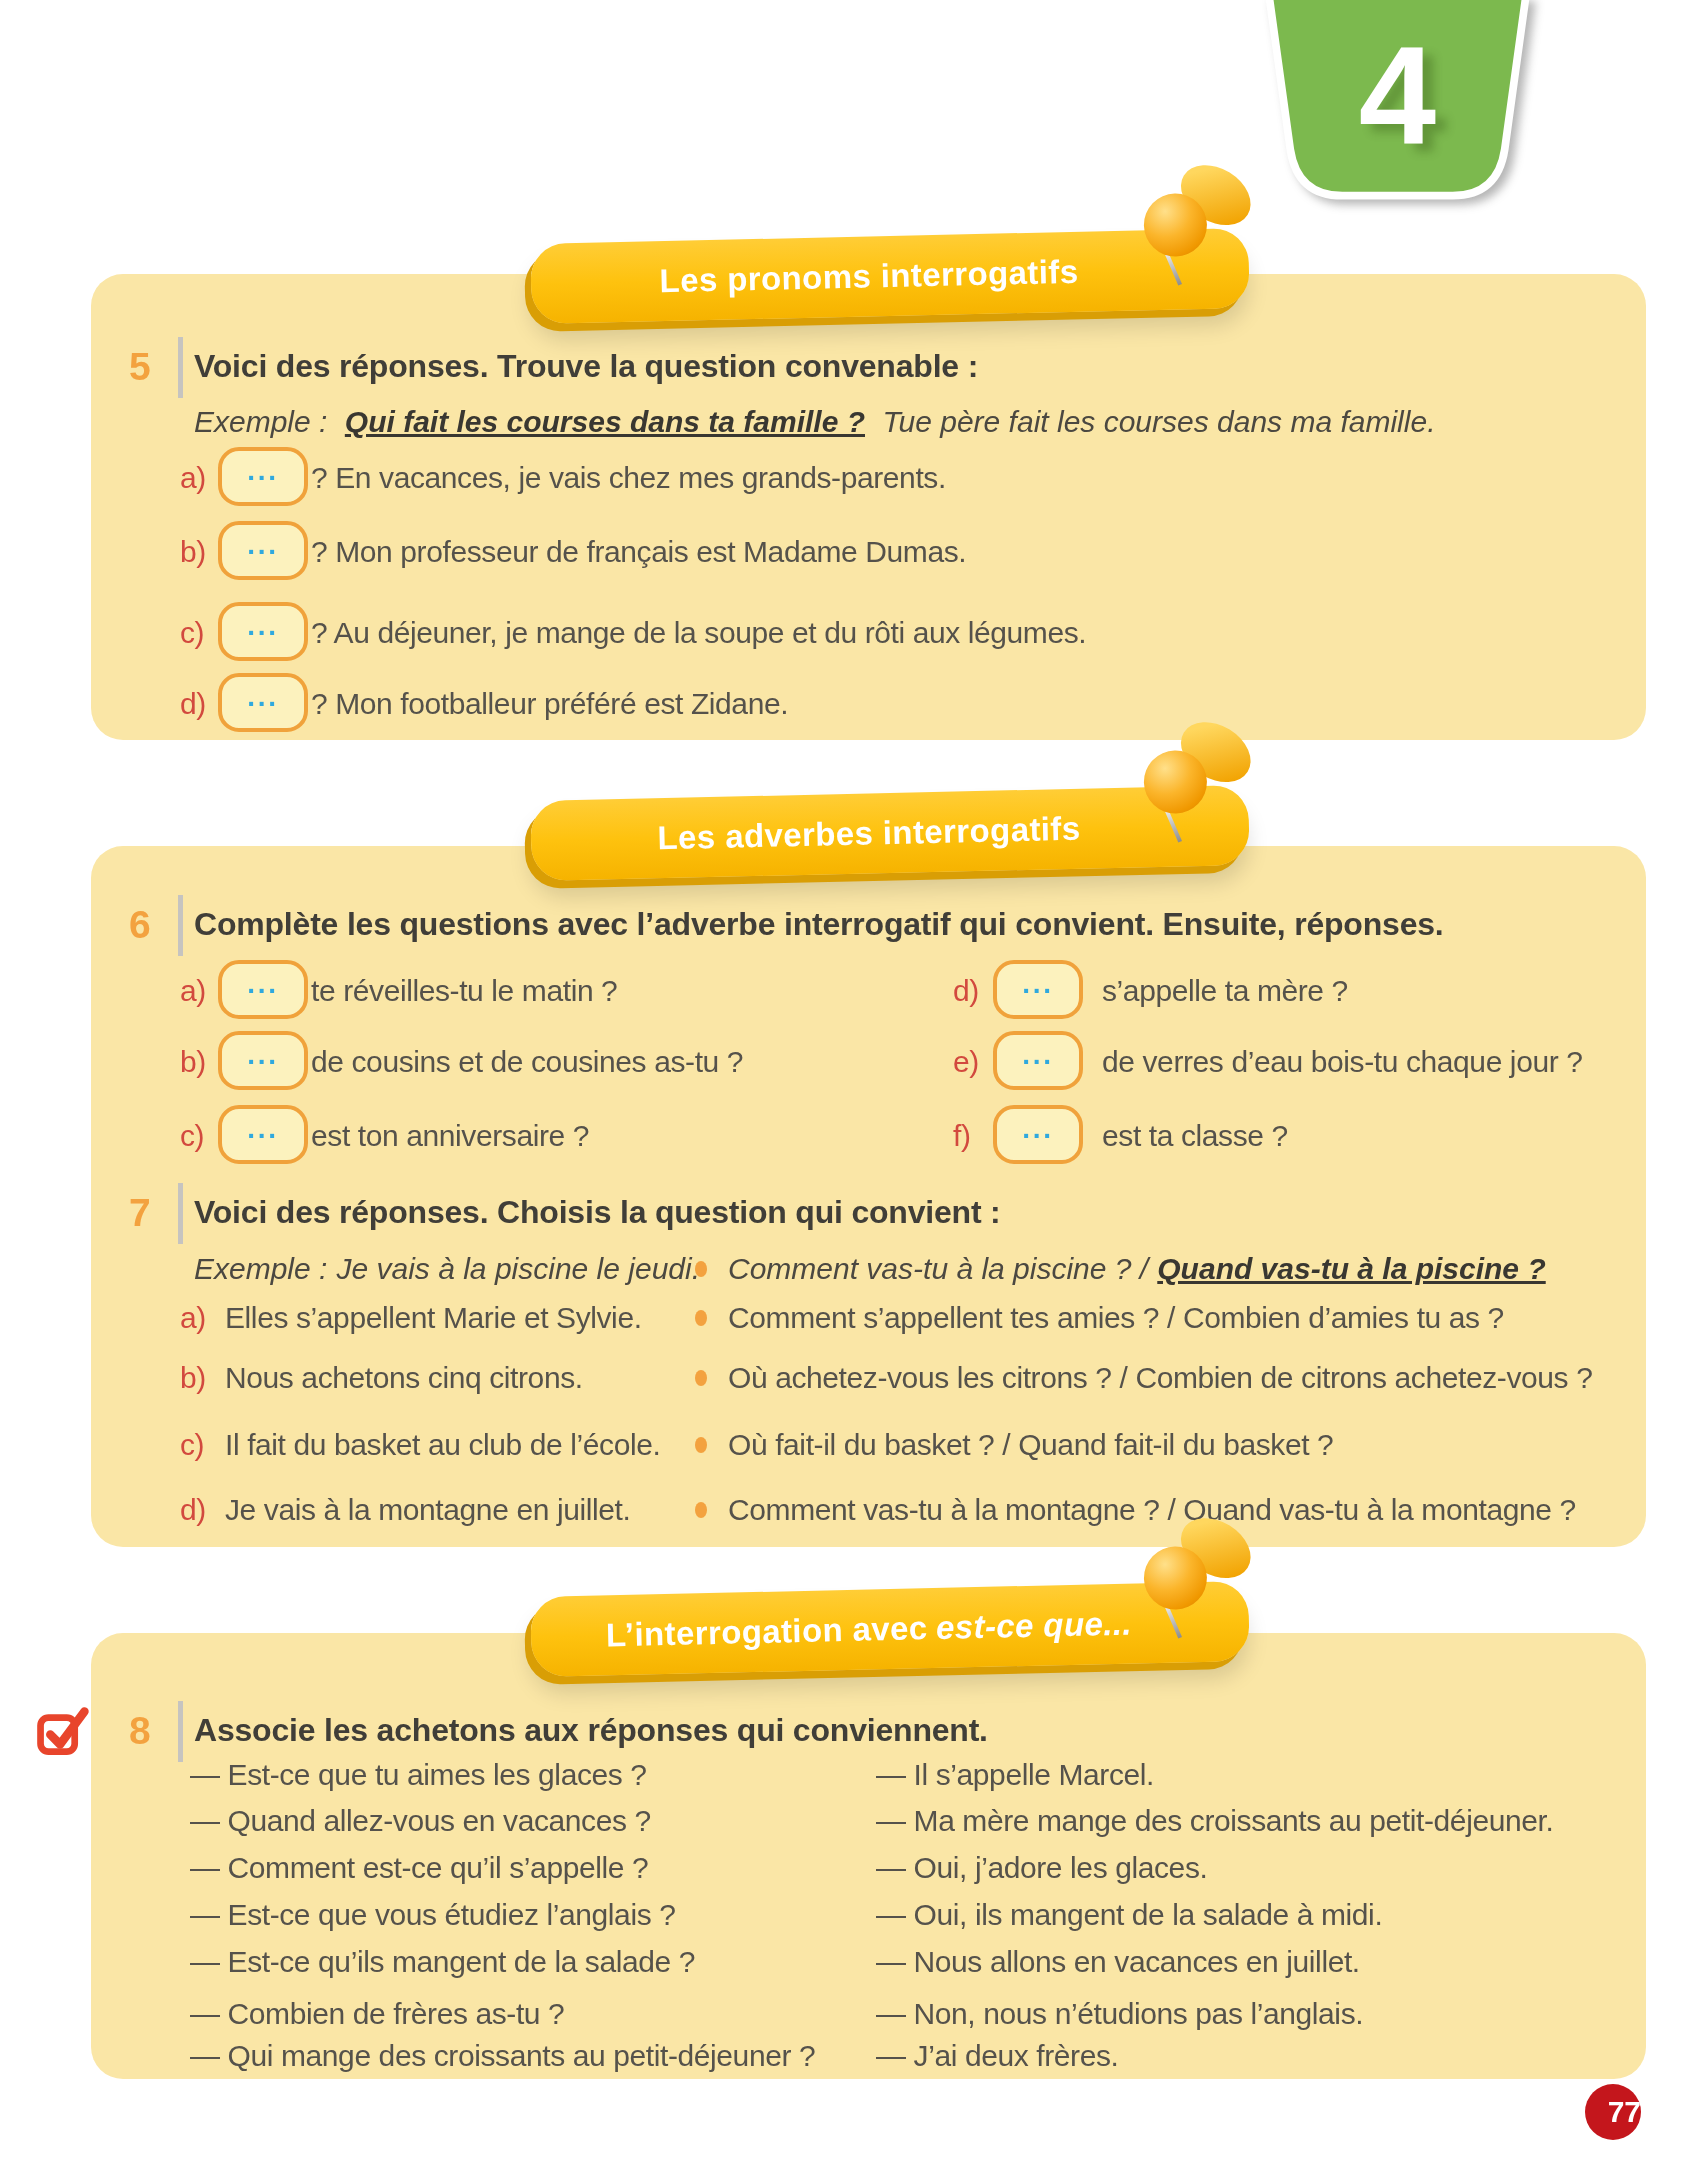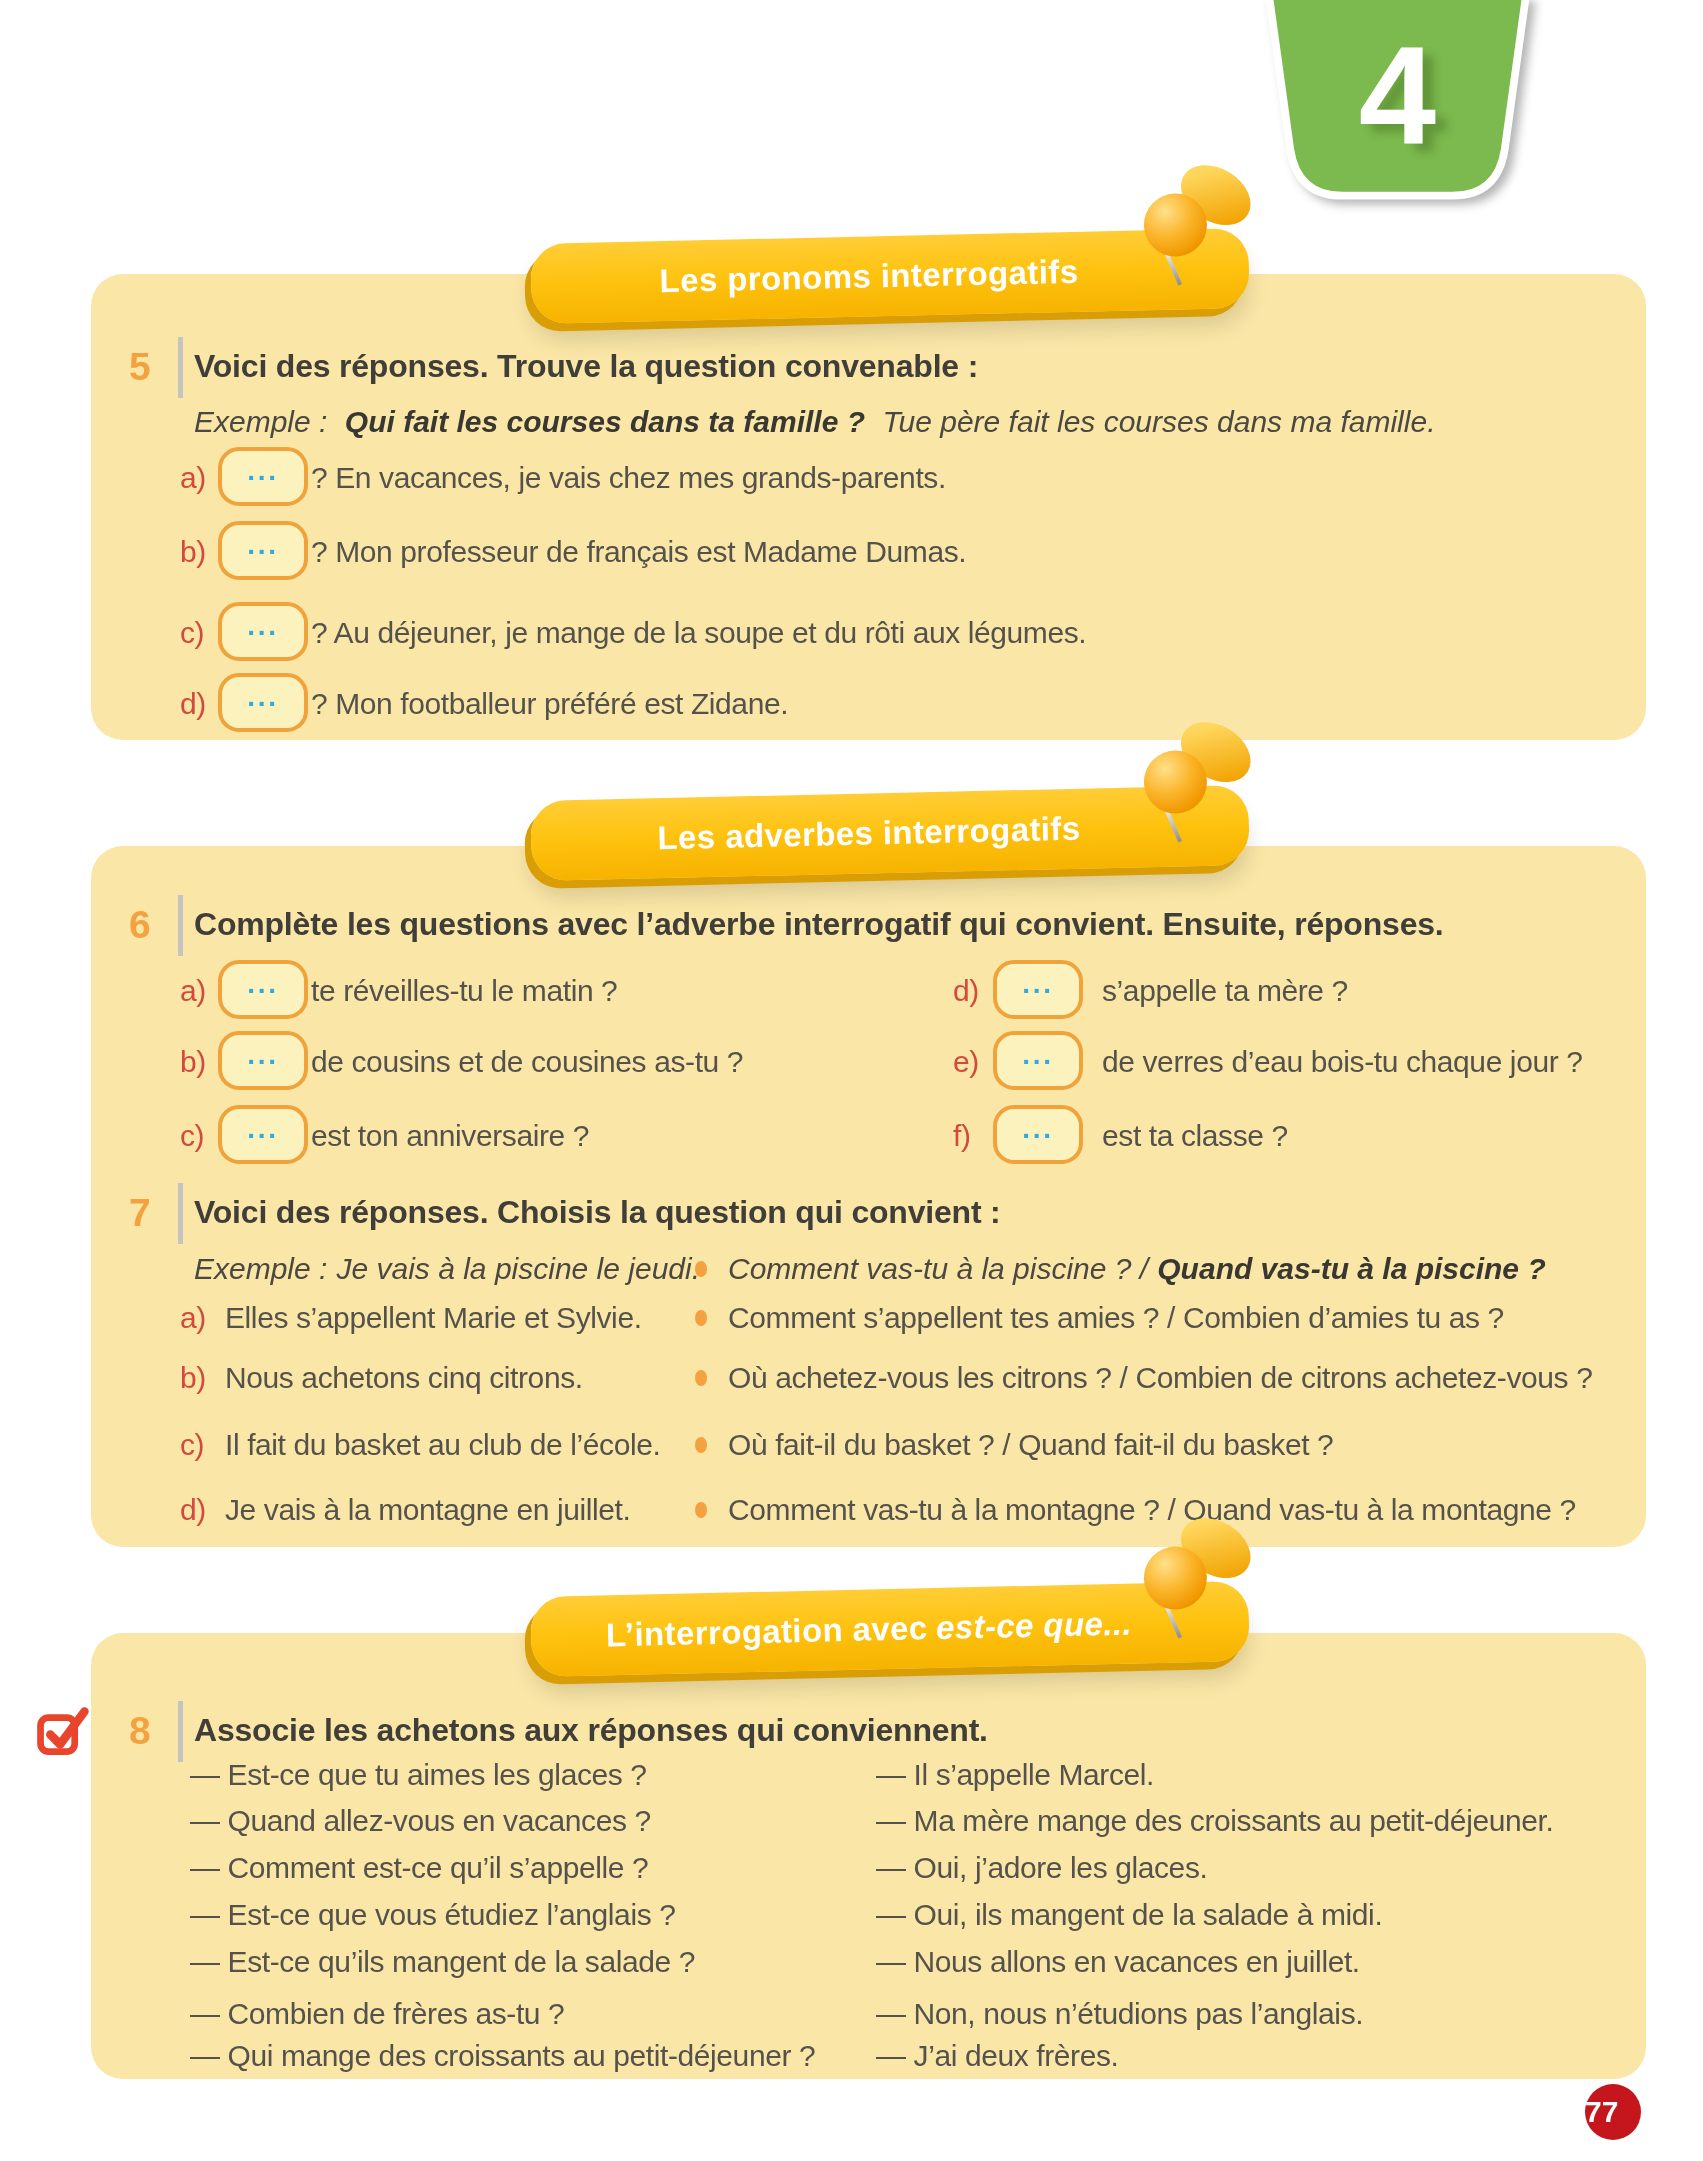--- a/index.html
+++ b/index.html
@@ -45,29 +45,29 @@
   .dots{color:#2FA9DE;font-weight:700;font-size:28px;letter-spacing:2.8px;transform:translateY(-6.3px);}
   
   .l-letter{left:89px}.l-blank{left:127px}.l-txt{left:220px}
   .r-letter{left:862px}.r-blank{left:902px}.r-txt{left:1011px}
   .a7-letter{left:89px}.a7-txt{left:134px}
   .q8{left:99px}.a8{left:785px}
   
   .example{position:absolute;left:103px;height:39px;line-height:39px;font-size:30px;
     font-style:italic;color:#4B4841;white-space:nowrap;}
   .example .sp{margin-right:9.1px;}
-  .bold{font-weight:700;color:#393731;}
+  .bold{font-weight:700;color:#393731;text-decoration:underline;}
   
   .bullet{position:absolute;left:604px;top:12px;width:12px;height:16px;border-radius:50%;background:#F3A23F;}
   .q7{position:absolute;left:637px;}
   
   .checkbox{position:absolute;left:32px;top:1698px;width:61px;height:61px;}
   
   .pagenum{position:absolute;left:1585px;top:2084px;width:56px;height:56px;border-radius:50%;
-    background:#C4161C;color:#fff;display:flex;align-items:center;justify-content:flex-start;
+    background:#C4161C;color:#fff;display:flex;align-items:center;justify-content:flex-end;
     font-size:30px;font-weight:700;z-index:7;}
 </style>
 </head>
 <body>
 
 <div class="page">
 
   <div class="badge">
     <svg width="271" height="218" viewBox="0 0 385 310">
       <path d="M 8,-14 L 377,-14 L 345,218 Q 335,284 271,284 L 114,284 Q 50,284 40,218 Z" fill="#7CB94E" stroke="#ffffff" stroke-width="11"></path>

